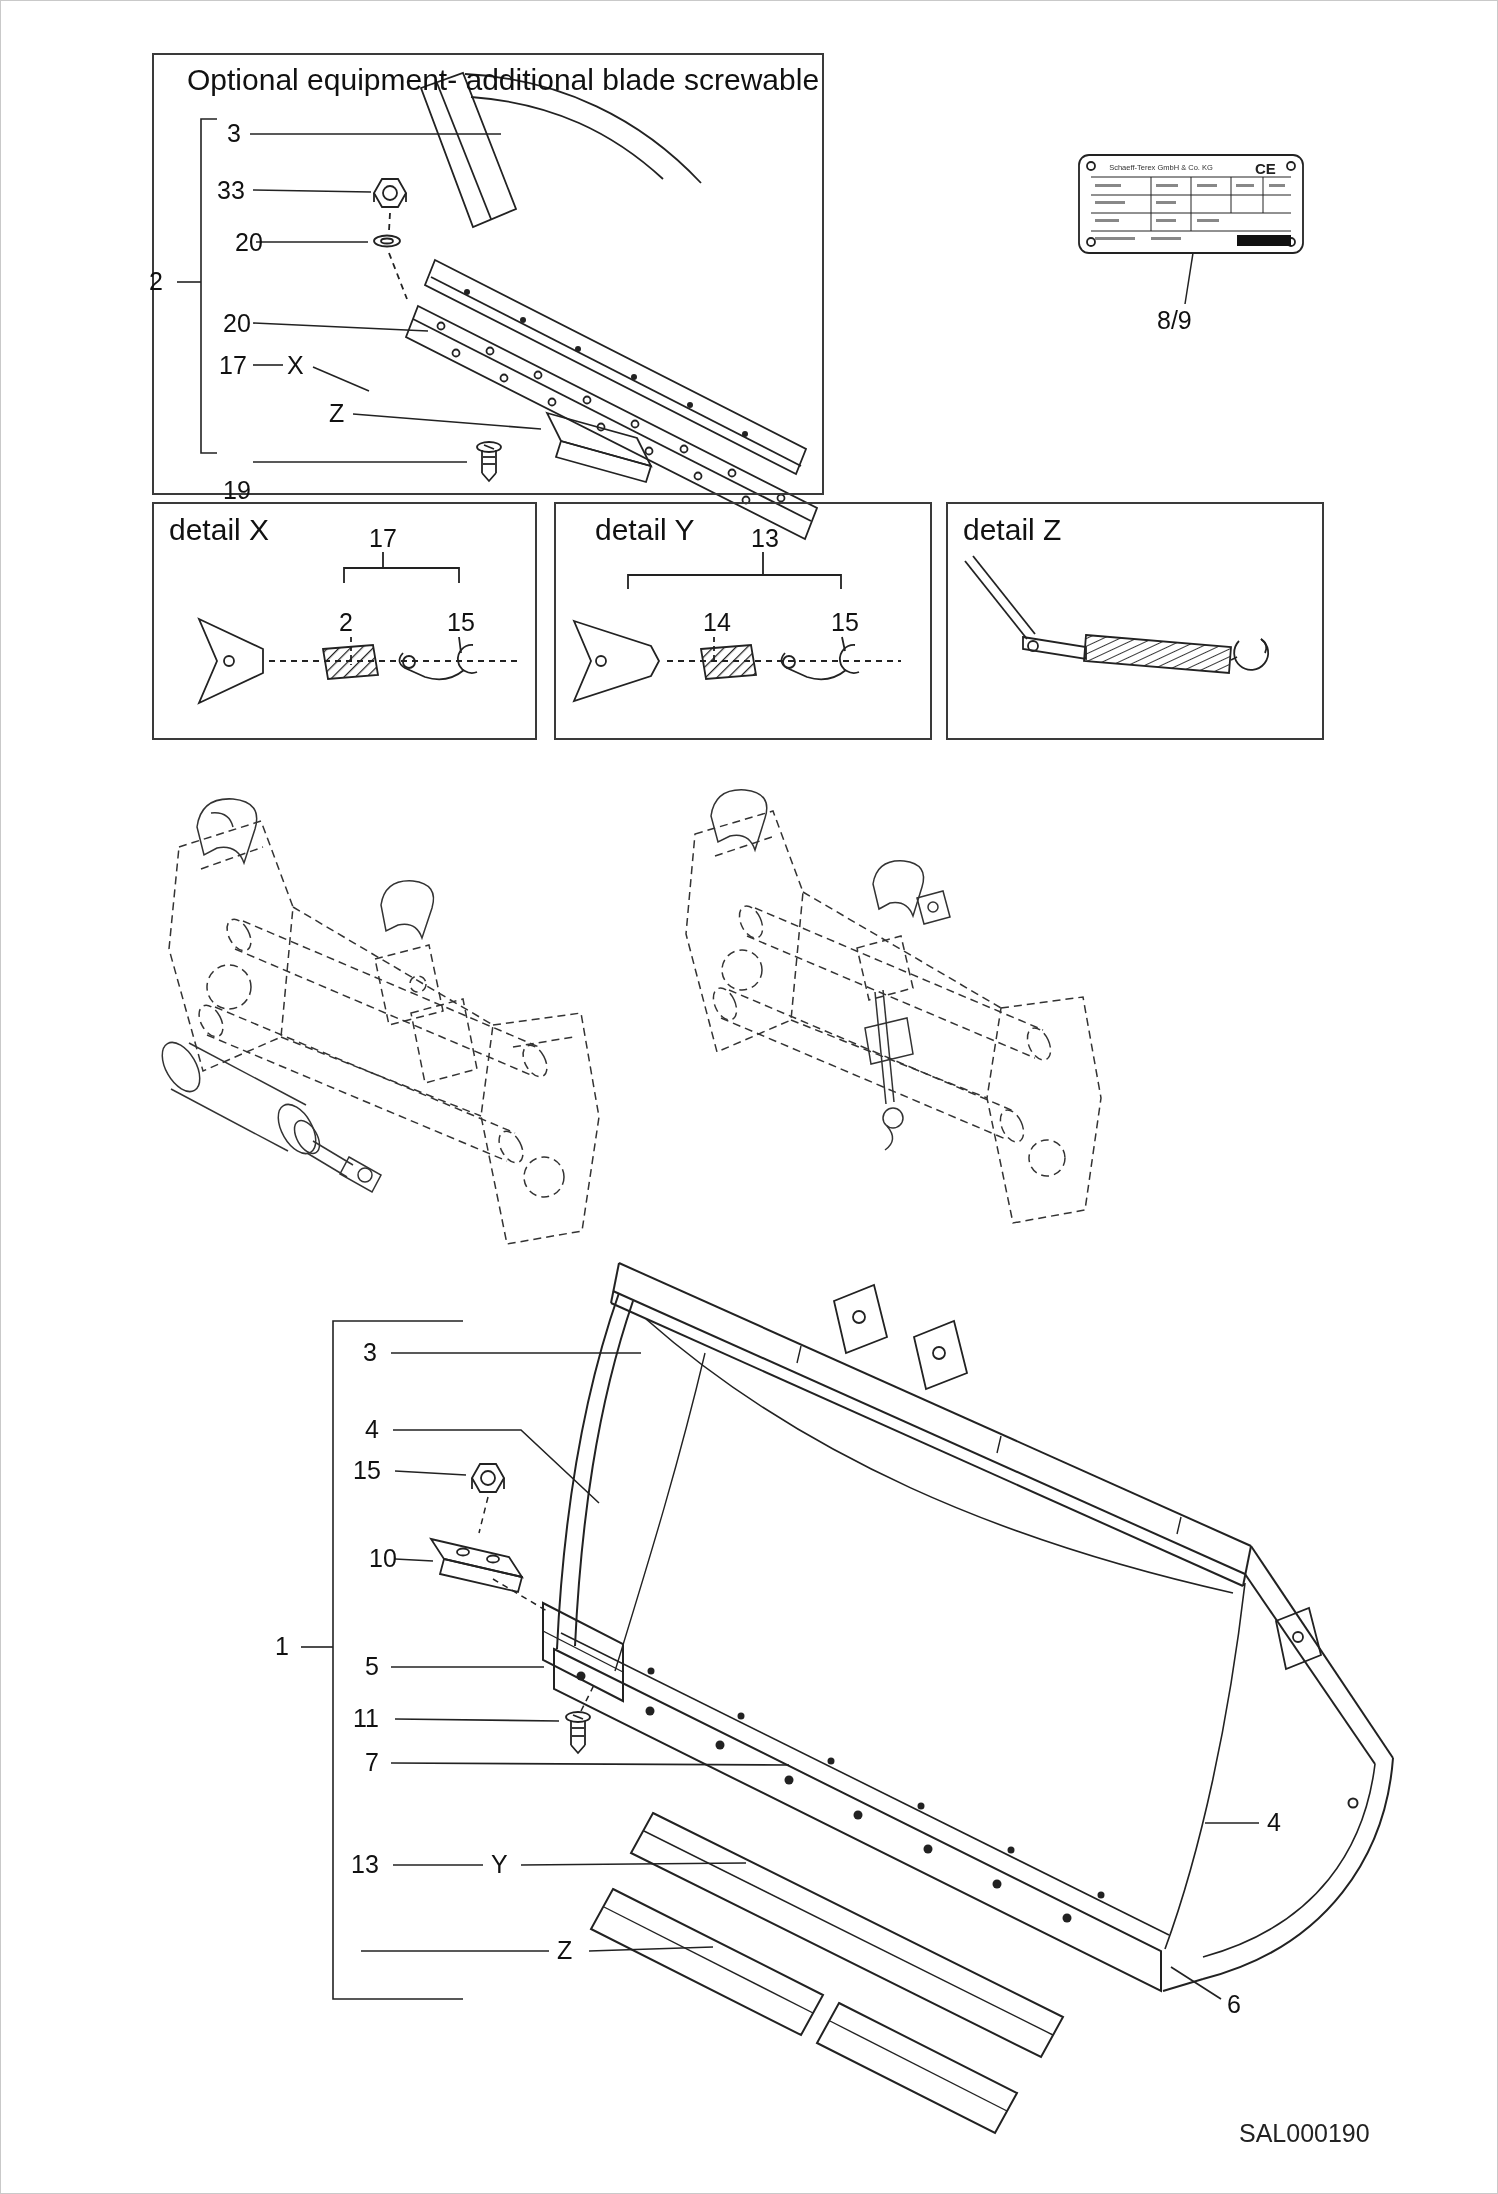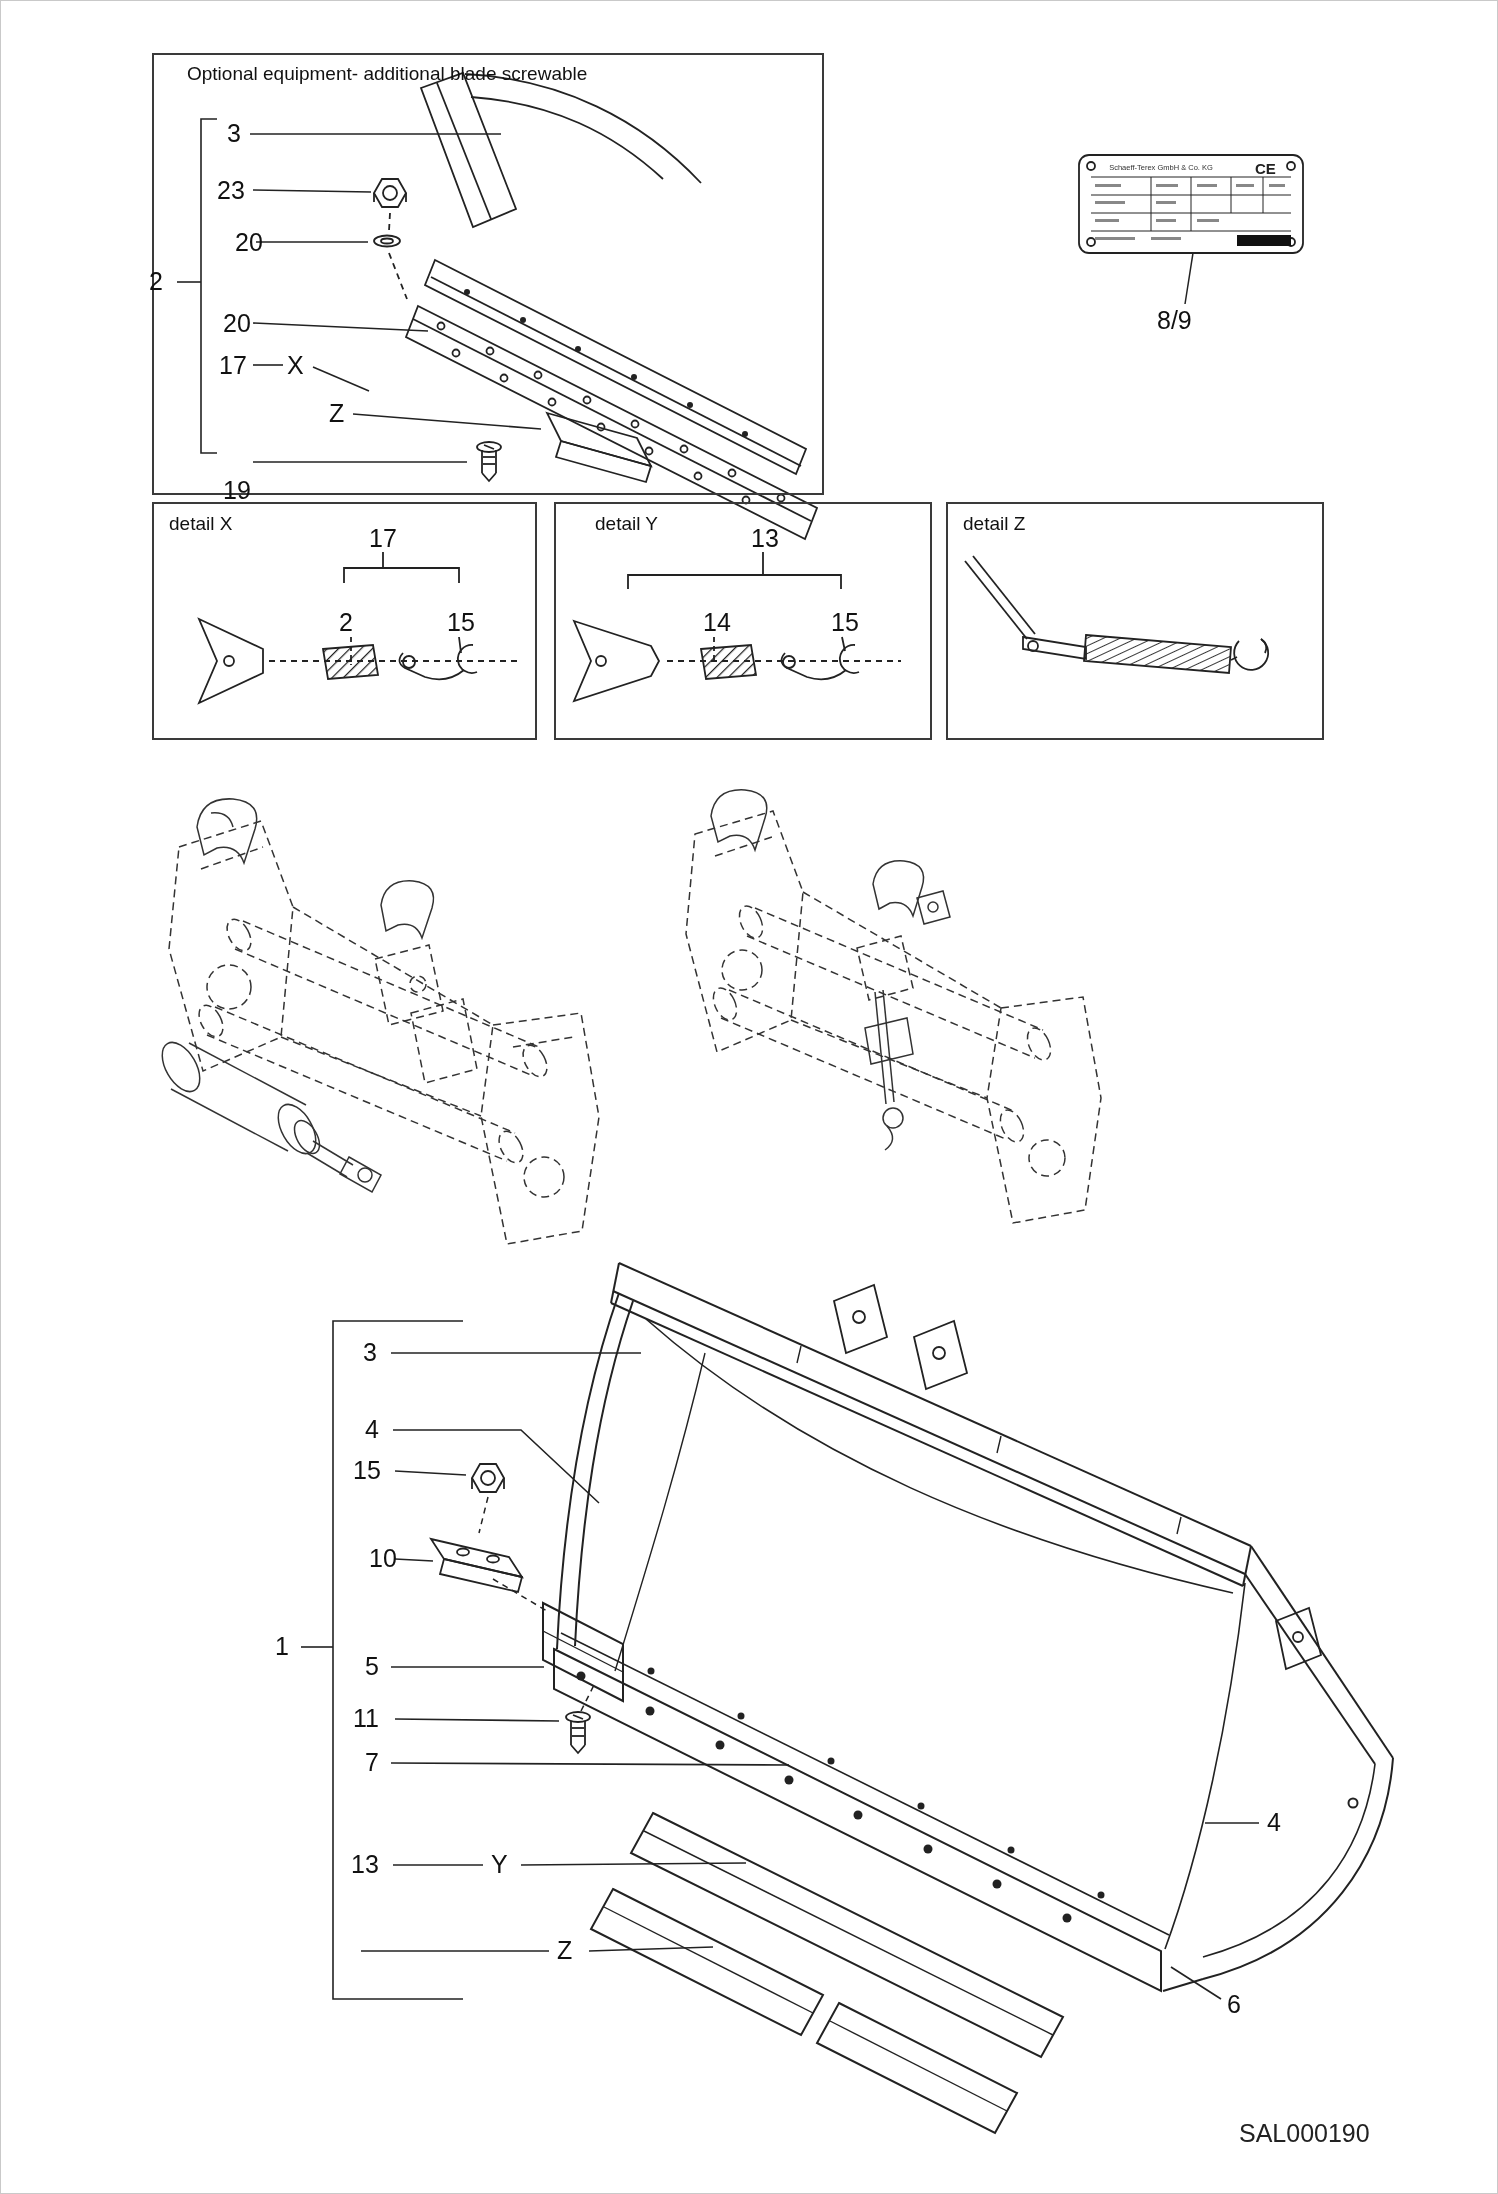--- a/index.html
+++ b/index.html
@@ -4,21 +4,21 @@
 <style>
   * { margin:0; padding:0; box-sizing:border-box; }
   html,body { background:#ffffff; font-family:"Liberation Sans", sans-serif; }
   .page {
     position:relative; width:1498px; height:2194px; background:#fff;
     border:1px solid #c9c9c9; overflow:hidden;
   }
   svg.art { position:absolute; left:0; top:0; }
   svg text { font-family:"Liberation Sans", sans-serif; }
   .box { position:absolute; border:2px solid #3a3a3a; background:transparent; }
-  .box-title { position:absolute; font-size:19px; color:#111; white-space:nowrap; }
+  .box-title { position:absolute; font-size:30px; color:#111; white-space:nowrap; }
   .callout { position:absolute; font-size:25px; color:#111; line-height:1.1; white-space:nowrap; }
   .drawing-code { position:absolute; left:1238px; top:2118px; font-size:25px; color:#222; }
 </style>
 </head>
 <body>
 
 <div class="page">
 
   <svg class="art" width="1498" height="2194" viewBox="0 0 1498 2194">
     <defs>
@@ -386,21 +386,21 @@
   <div class="box" style="left:151px;top:501px;width:385px;height:238px"></div>
   <div class="box-title" style="left:168px;top:512px">detail X</div>
 
   <div class="box" style="left:553px;top:501px;width:378px;height:238px"></div>
   <div class="box-title" style="left:594px;top:512px">detail Y</div>
 
   <div class="box" style="left:945px;top:501px;width:378px;height:238px"></div>
   <div class="box-title" style="left:962px;top:512px">detail Z</div>
 
   <div class="callout" style="left:226px;top:119px">3</div>
-  <div class="callout" style="left:216px;top:176px">23</div>
+  <div class="callout" style="left:216px;top:176px">33</div>
   <div class="callout" style="left:234px;top:228px">20</div>
   <div class="callout" style="left:148px;top:267px">2</div>
   <div class="callout" style="left:222px;top:309px">20</div>
   <div class="callout" style="left:218px;top:351px">17</div>
   <div class="callout" style="left:286px;top:351px">X</div>
   <div class="callout" style="left:328px;top:399px">Z</div>
   <div class="callout" style="left:222px;top:476px">19</div>
 
   <div class="callout" style="left:1156px;top:306px">8/9</div>
 

